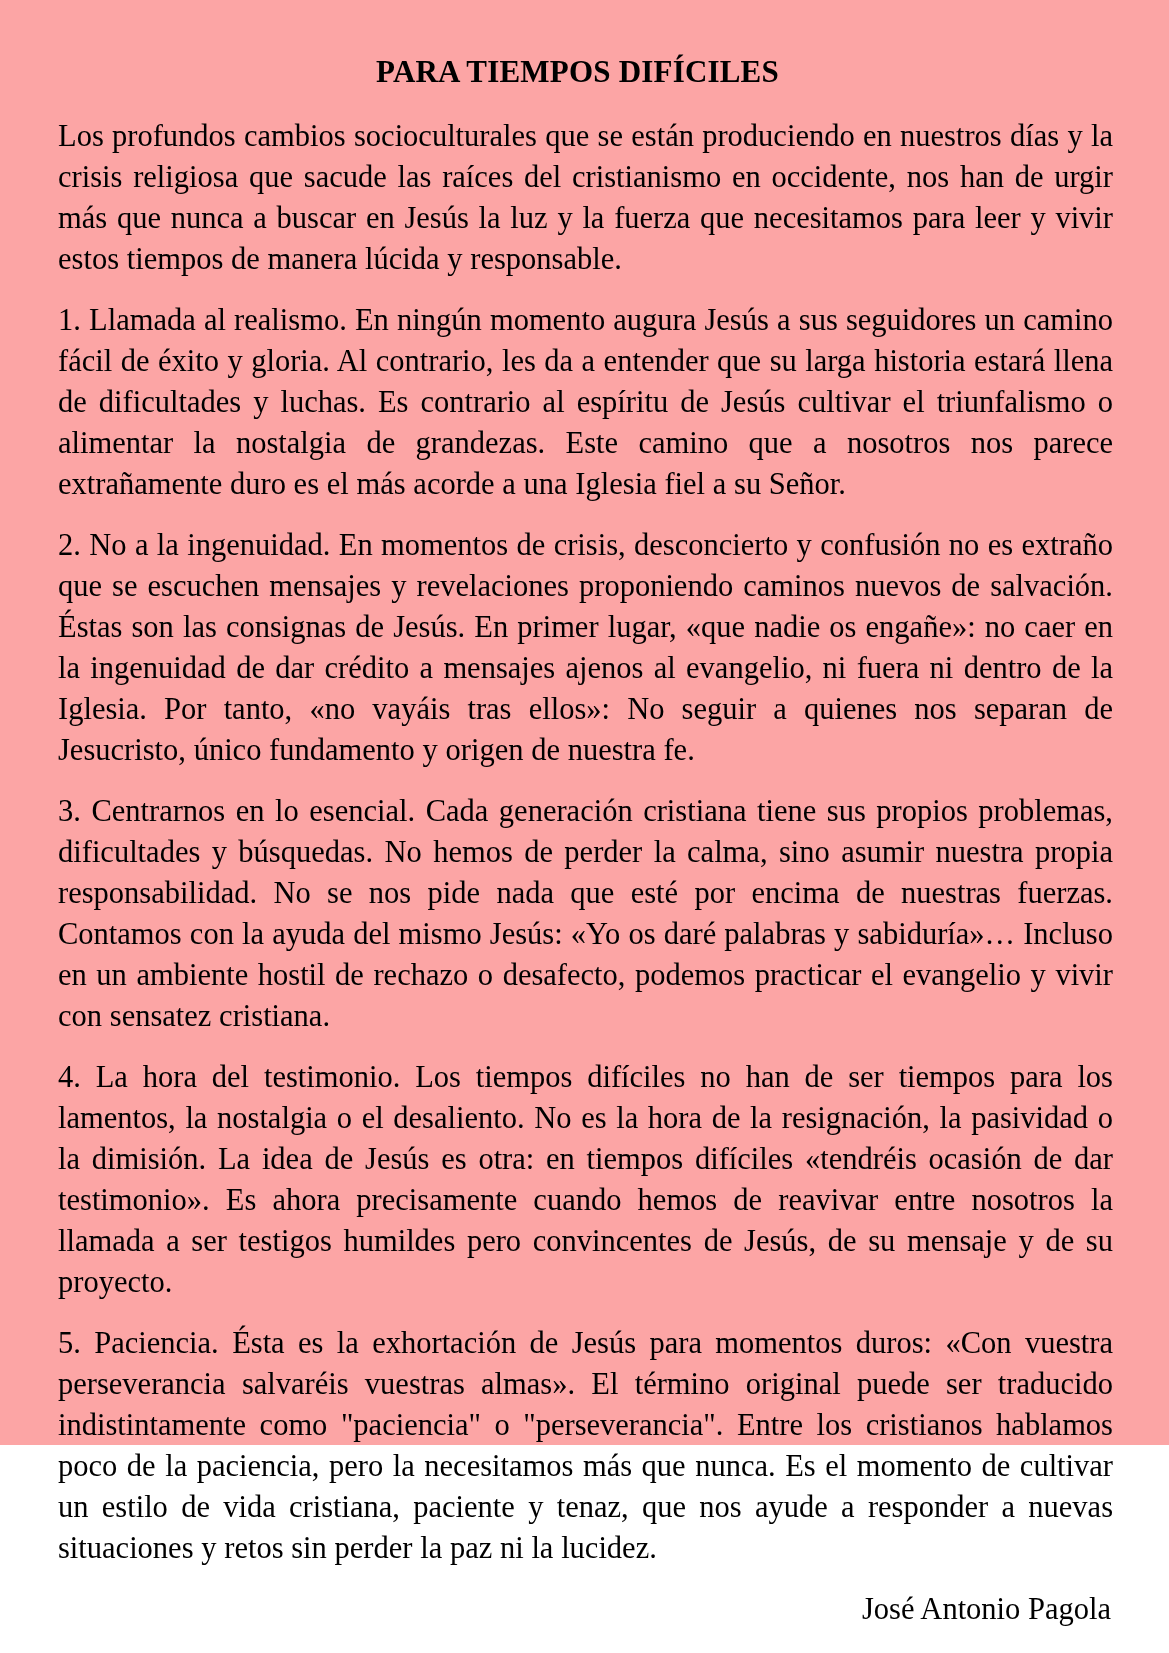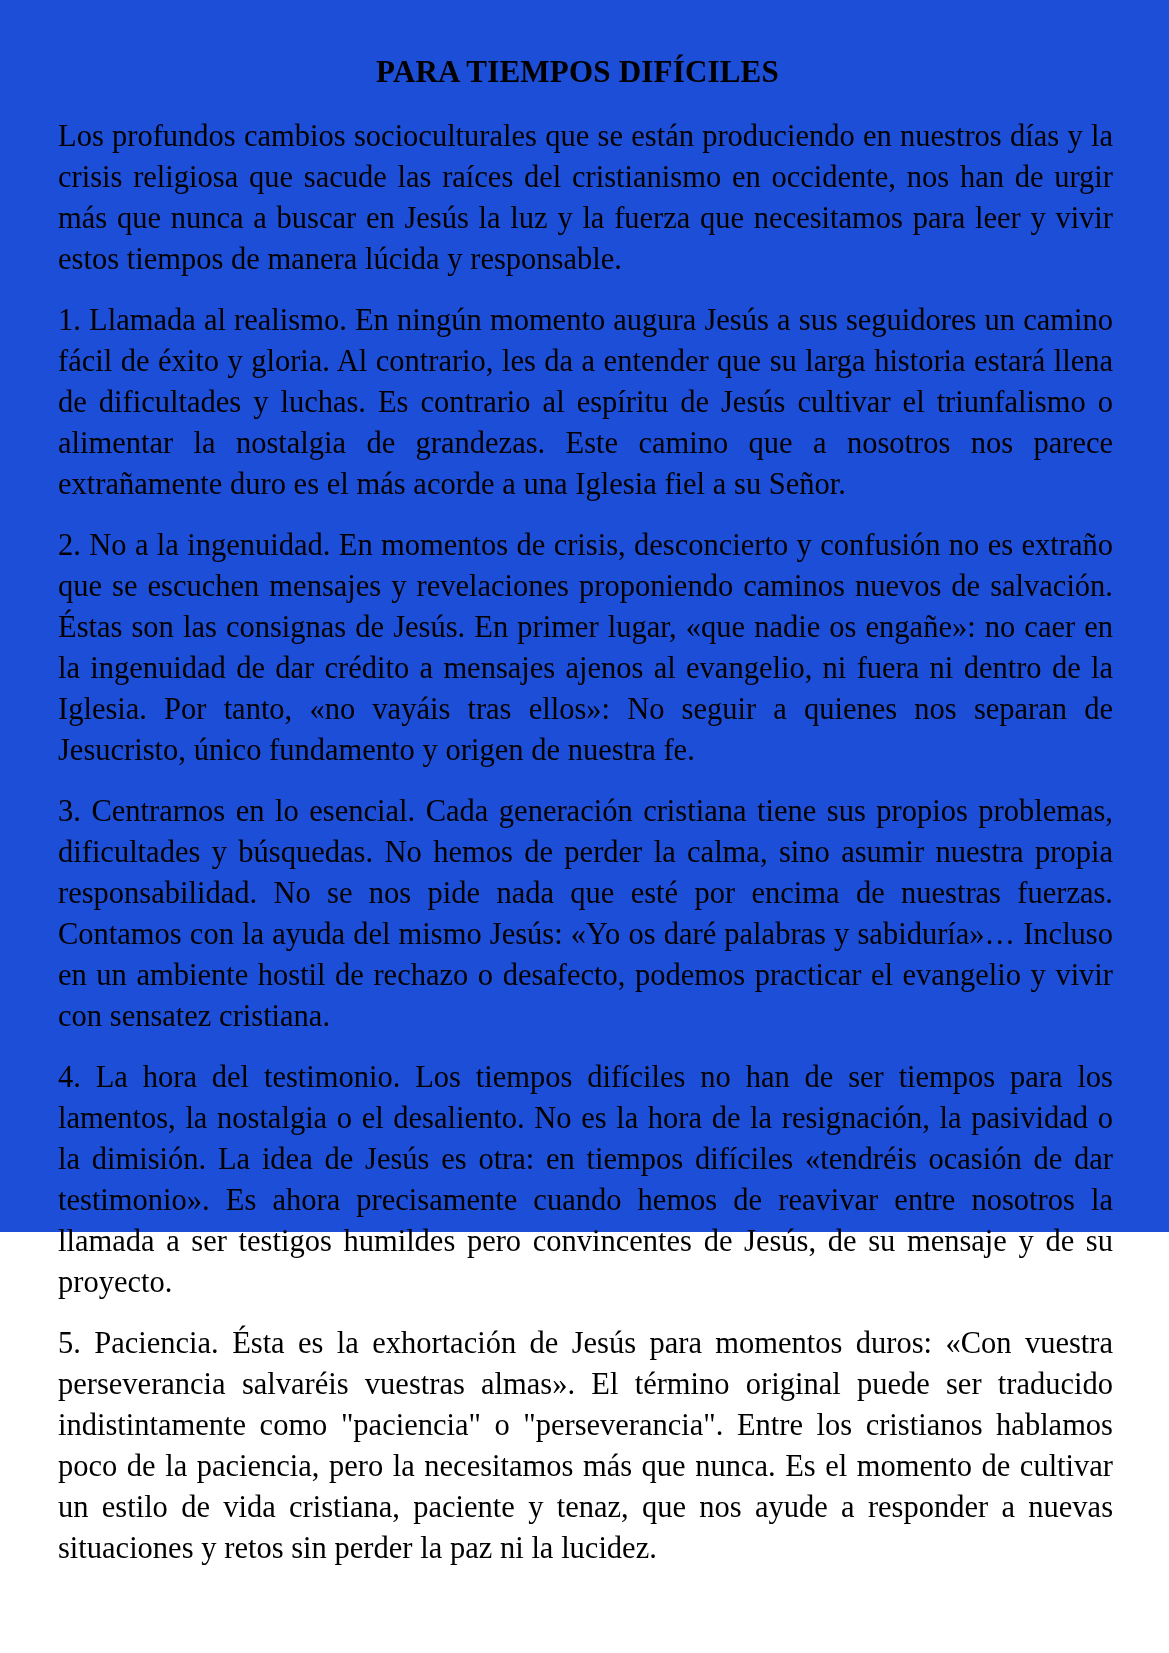--- a/index.html
+++ b/index.html
@@ -10,23 +10,23 @@
   body {
     width: 1169px;
     height: 1653px;
     font-family: "Liberation Serif", "DejaVu Serif", serif;
     color: #000000;
     overflow: hidden;
   }
   .page {
     box-sizing: border-box;
     width: 1169px;
-    height: 1232px;
+    height: 1445px;
     padding: 55px 56px 0 50px;
-    background: #1d4ed8;
+    background: #fca5a5;
   }
   .doc-title {
     text-align: center;
     font-weight: bold;
     font-size: 31px;
     line-height: 1.12;
     letter-spacing: 0.2px;
     margin: 0 0 26px 0;
     padding-right: 8px;
   }
@@ -81,14 +81,15 @@
   <p class="para">
     <span>4.</span>
     <span class="lead">La hora del testimonio</span><span>. Los tiempos difíciles no han de ser tiempos para los lamentos, la nostalgia o el desaliento. No es la hora de la resignación, la pasividad o la dimisión. La idea de Jesús es otra: en tiempos difíciles «tendréis ocasión de dar testimonio». Es ahora precisamente cuando hemos de reavivar entre nosotros la llamada a ser testigos humildes pero convincentes de Jesús, de su mensaje y de su proyecto.</span>
   </p>
 
   <p class="para">
     <span>5.</span>
     <span class="lead">Paciencia.</span><span> Ésta es la exhortación de Jesús para momentos duros: «Con vuestra perseverancia salvaréis vuestras almas». El término original puede ser traducido indistintamente como "paciencia" o "perseverancia". Entre los cristianos hablamos poco de la paciencia, pero la necesitamos más que nunca. Es el momento de cultivar un estilo de vida cristiana, paciente y tenaz, que nos ayude a responder a nuevas situaciones y retos sin perder la paz ni la lucidez.</span>
   </p>
 
+  <p class="signature">José Antonio Pagola</p>
 
 </div>
 
 </body></html>

